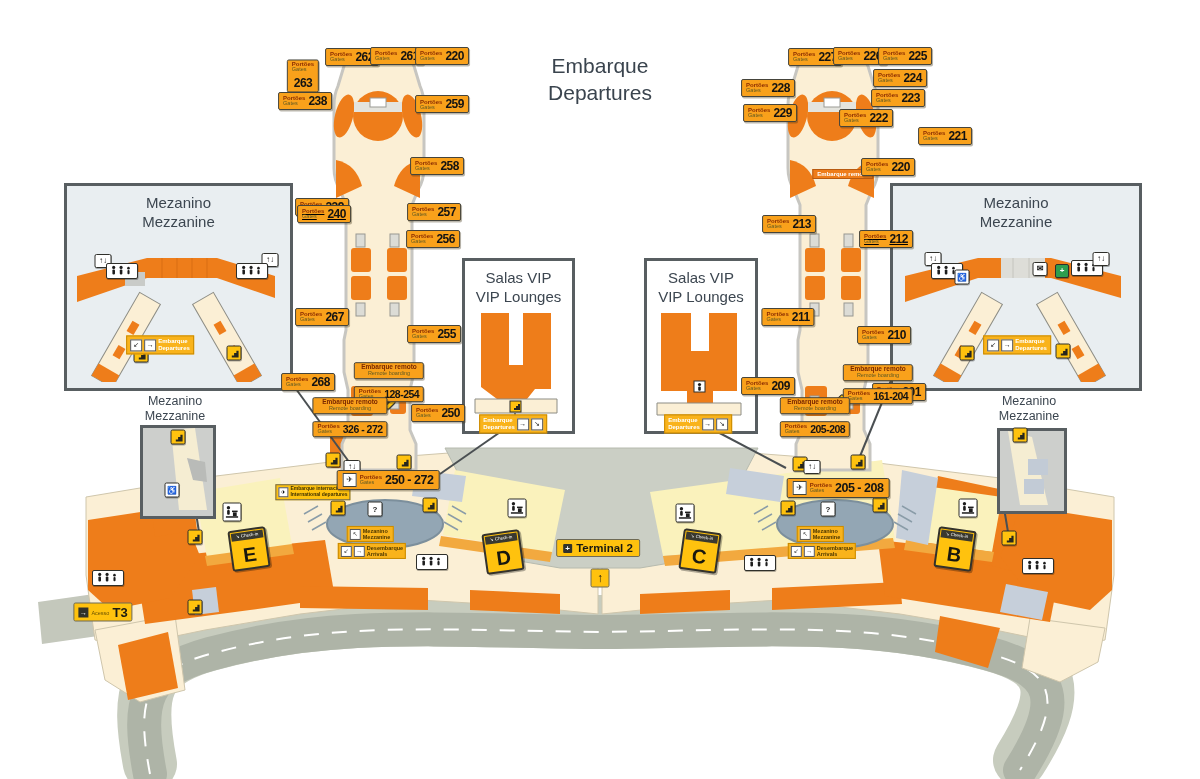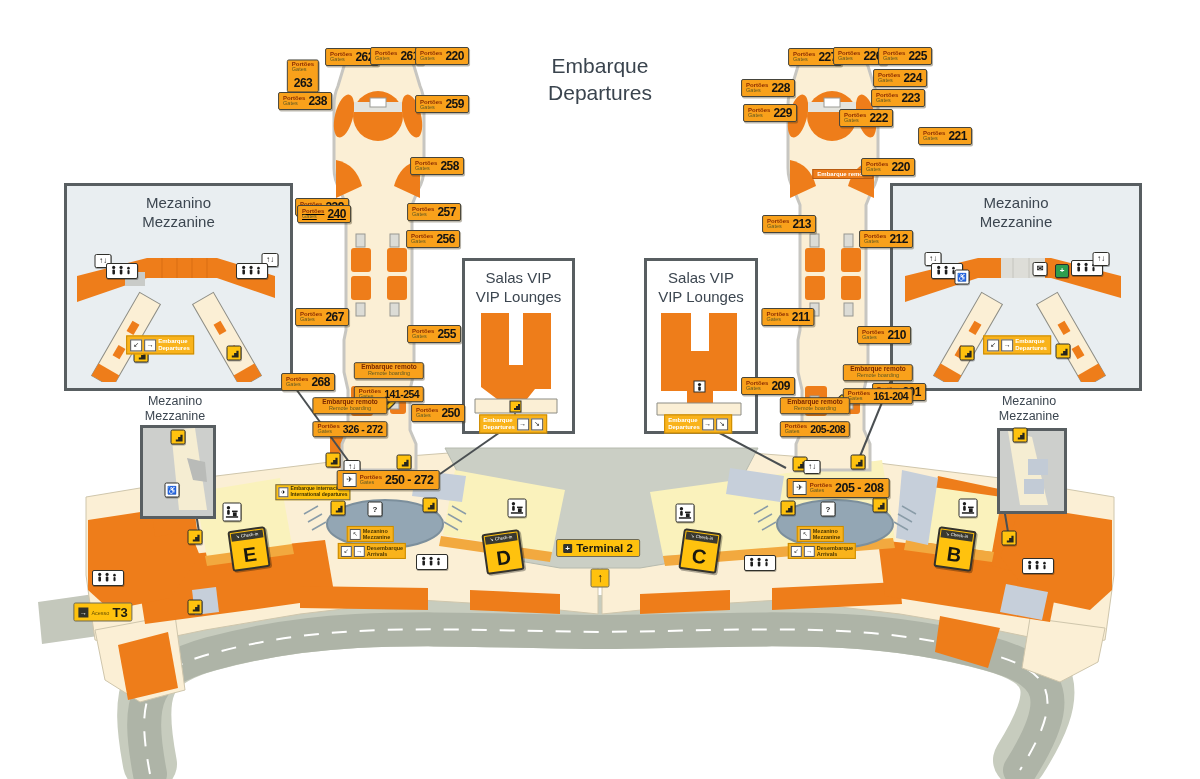--- a/index.html
+++ b/index.html
@@ -567,21 +567,21 @@
         </span>
         <span class="gn">220</span>
       </div>
       <div class="gate-badge" style="left: 789px; top: 224px;">
         <span class="gw">
           <span class="pt">Portões</span>
           <span class="en">Gates</span>
         </span>
         <span class="gn">213</span>
       </div>
-      <div class="gate-badge" style="left: 886px; top: 239px;">
+      <div class="gate-badge" style="left: 886px; top: 239px; text-decoration: underline;">
         <span class="gw">
           <span class="pt">Portões</span>
           <span class="en">Gates</span>
         </span>
         <span class="gn">212</span>
       </div>
       <div class="gate-badge" style="left: 788px; top: 317px;">
         <span class="gw">
           <span class="pt">Portões</span>
           <span class="en">Gates</span>
@@ -610,21 +610,21 @@
         <span class="gn">201</span>
       </div>
       <div class="remote-group" style="left: 389px; top: 382px;"><div class="rg-head">
           <span class="l1">Embarque remoto</span>
           <span class="l2">Remote boarding</span>
         </div><div class="gate-badge rel">
           <span class="gw">
             <span class="pt">Portões</span>
             <span class="en">Gates</span>
           </span>
-          <span class="gn sm">141-254</span>
+          <span class="gn sm">128-254</span>
         </div></div>
       <div class="remote-group" style="left: 350px; top: 417px;"><div class="rg-head">
           <span class="l1">Embarque remoto</span>
           <span class="l2">Remote boarding</span>
         </div><div class="gate-badge rel">
           <span class="gw">
             <span class="pt">Portões</span>
             <span class="en">Gates</span>
           </span>
           <span class="gn sm">326 - 272</span>

